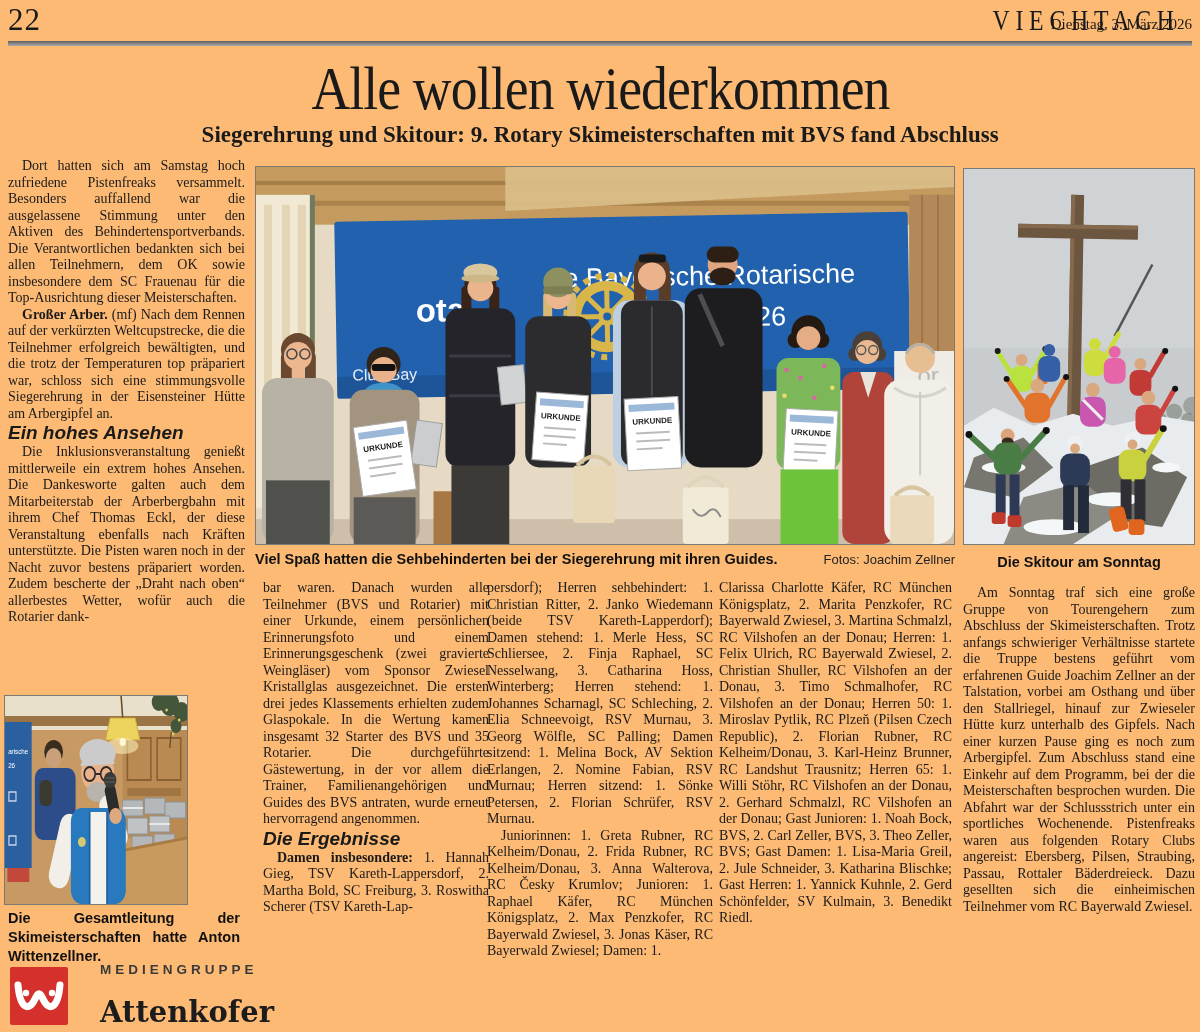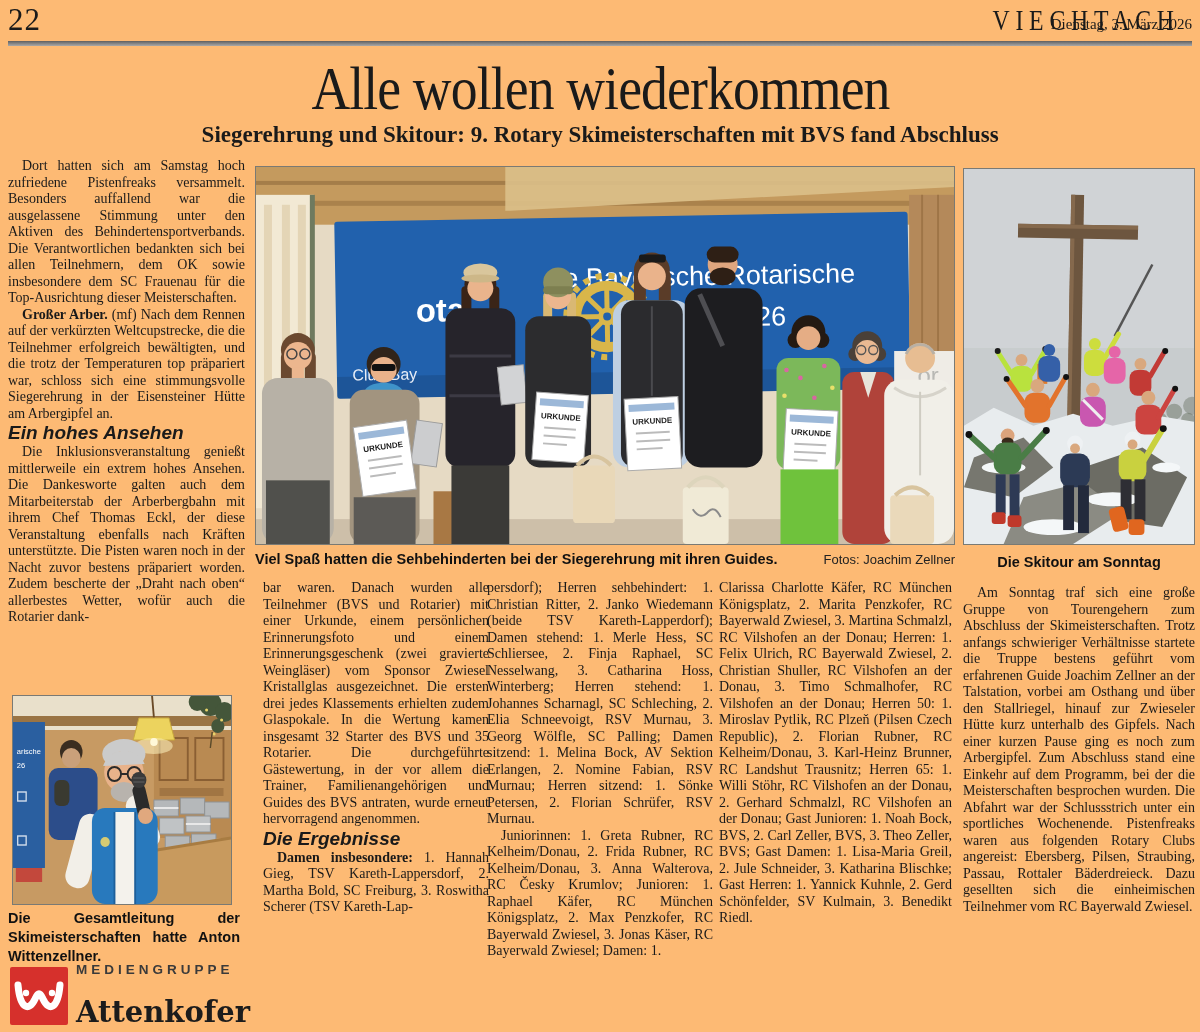--- a/index.html
+++ b/index.html
@@ -24,21 +24,21 @@
   .xhead{font-family:"Liberation Sans",sans-serif;font-style:italic;font-weight:700;
          font-size:19px;margin:15px 0 9px 0;text-indent:0;line-height:22px;}
   
   .cap{font-family:"Liberation Sans",sans-serif;font-weight:700;font-size:14.5px;line-height:19px;color:#111;}
   .credit{font-family:"Liberation Sans",sans-serif;font-weight:400;font-size:13px;color:#222;}
   .photo{border:1px solid #7a7a74;box-sizing:border-box;background:#ddd;}
   .photo svg{display:block;width:100%;height:100%;}
   
   .caprow{left:255px;top:550px;width:700px;display:flex;justify-content:space-between;align-items:baseline;}
   
-  .pub{left:10px;top:962px;display:flex;align-items:center;gap:8px;}
+  .pub{left:10px;top:962px;display:flex;align-items:center;gap:32px;}
   .pubtxt .grp{font-family:"Liberation Sans",sans-serif;font-size:13.5px;letter-spacing:4px;color:#3a3a3a;font-weight:600;}
   .pubtxt .nm{font-family:"DejaVu Serif",serif;font-size:29px;font-weight:700;color:#1c1c1c;margin-top:18px;}
   svg text{font-family:"Liberation Sans",sans-serif;}
 </style>
 </head>
 <body>
 
 <div id="page">
 
   <div class="abs pagenum">22</div>
@@ -341,21 +341,21 @@
           <rect x="166" y="352" width="16" height="16" rx="4" fill="#e0661f"></rect>
       </g>
     </svg>
   </div>
   <div class="abs cap" style="left:963px;top:553px;width:232px;text-align:center;">Die Skitour am Sonntag</div>
 
   <div class="abs col" style="left:963px;top:585px;width:232px;">
     <p class="ind">Am Sonntag traf sich eine große Gruppe von Tourengehern zum Abschluss der Skimeisterschaften. Trotz anfangs schwieriger Verhältnisse startete die Truppe bestens geführt vom erfahrenen Guide Joachim Zellner an der Talstation, vorbei am Osthang und über den Stallriegel, hinauf zur Zwieseler Hütte kurz unterhalb des Gipfels. Nach einer kurzen Pause ging es noch zum Arbergipfel. Zum Abschluss stand eine Einkehr auf dem Programm, bei der die Meisterschaften besprochen wurden. Die Abfahrt war der Schlussstrich unter ein sportliches Wochenende. Pistenfreaks waren aus folgenden Rotary Clubs angereist: Ebersberg, Pilsen, Straubing, Passau, Rottaler Bäderdreieck. Dazu gesellten sich die einheimischen Teilnehmer vom RC Bayerwald Zwiesel.</p>
   </div>
 
-  <div class="abs photo" style="left:12px;top:695px;width:220px;height:210px;">
+  <div class="abs photo" style="left:4px;top:695px;width:184px;height:210px;">
     <svg viewBox="0 0 232 208" preserveAspectRatio="none">
       <rect width="232" height="208" fill="#c79a63"></rect>
       <rect width="232" height="34" fill="#e9e0cb"></rect>
       <rect y="20" width="232" height="10" fill="#9a7444"></rect>
       <g>
         <rect x="150" y="34" width="82" height="108" fill="#b98a52"></rect>
         <rect x="156" y="42" width="30" height="42" fill="none" stroke="#8a5f33" stroke-width="2"></rect>
         <rect x="194" y="42" width="30" height="42" fill="none" stroke="#8a5f33" stroke-width="2"></rect>
         <rect x="156" y="92" width="68" height="8" fill="#8a5f33" opacity=".5"></rect>
       </g>

